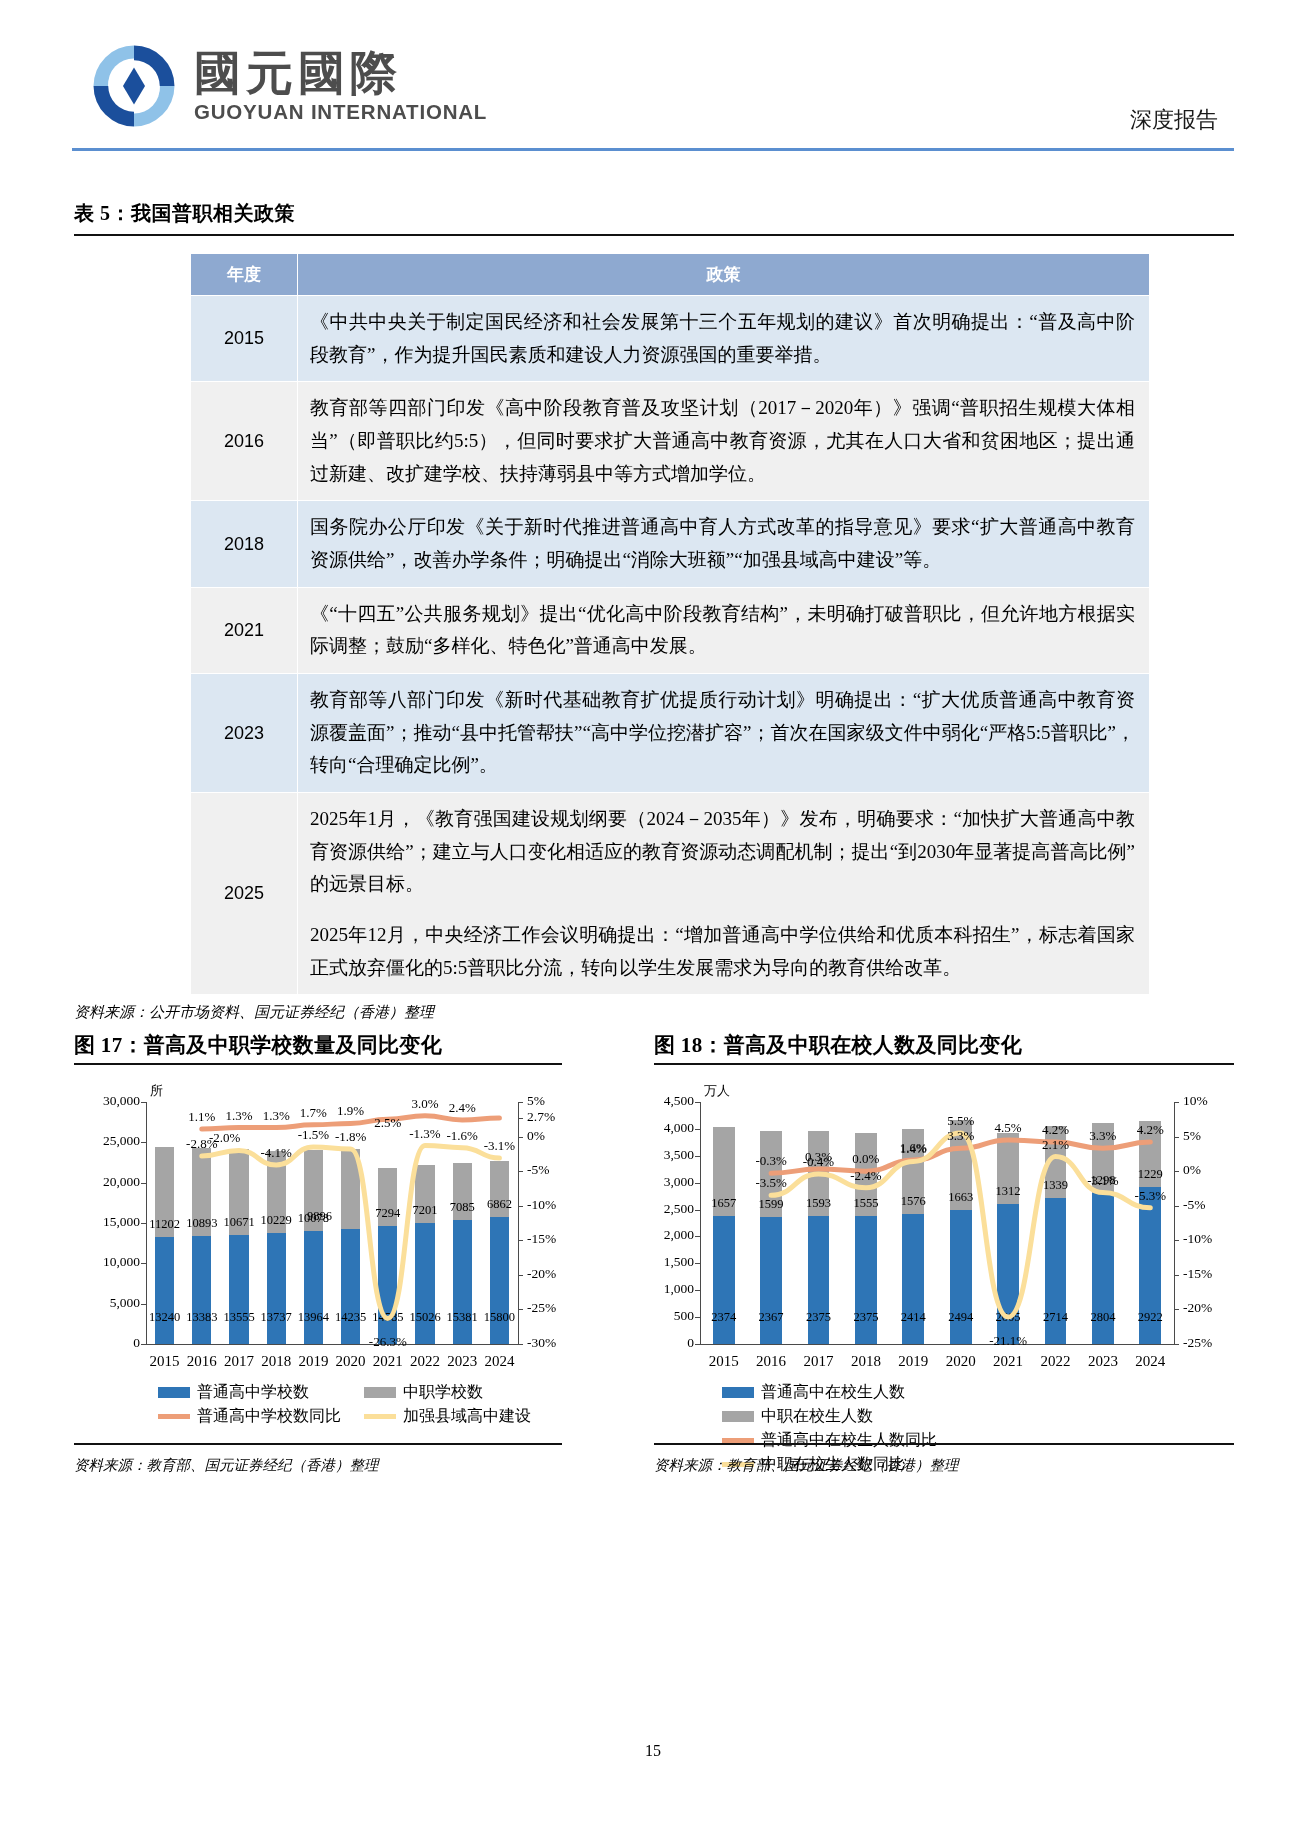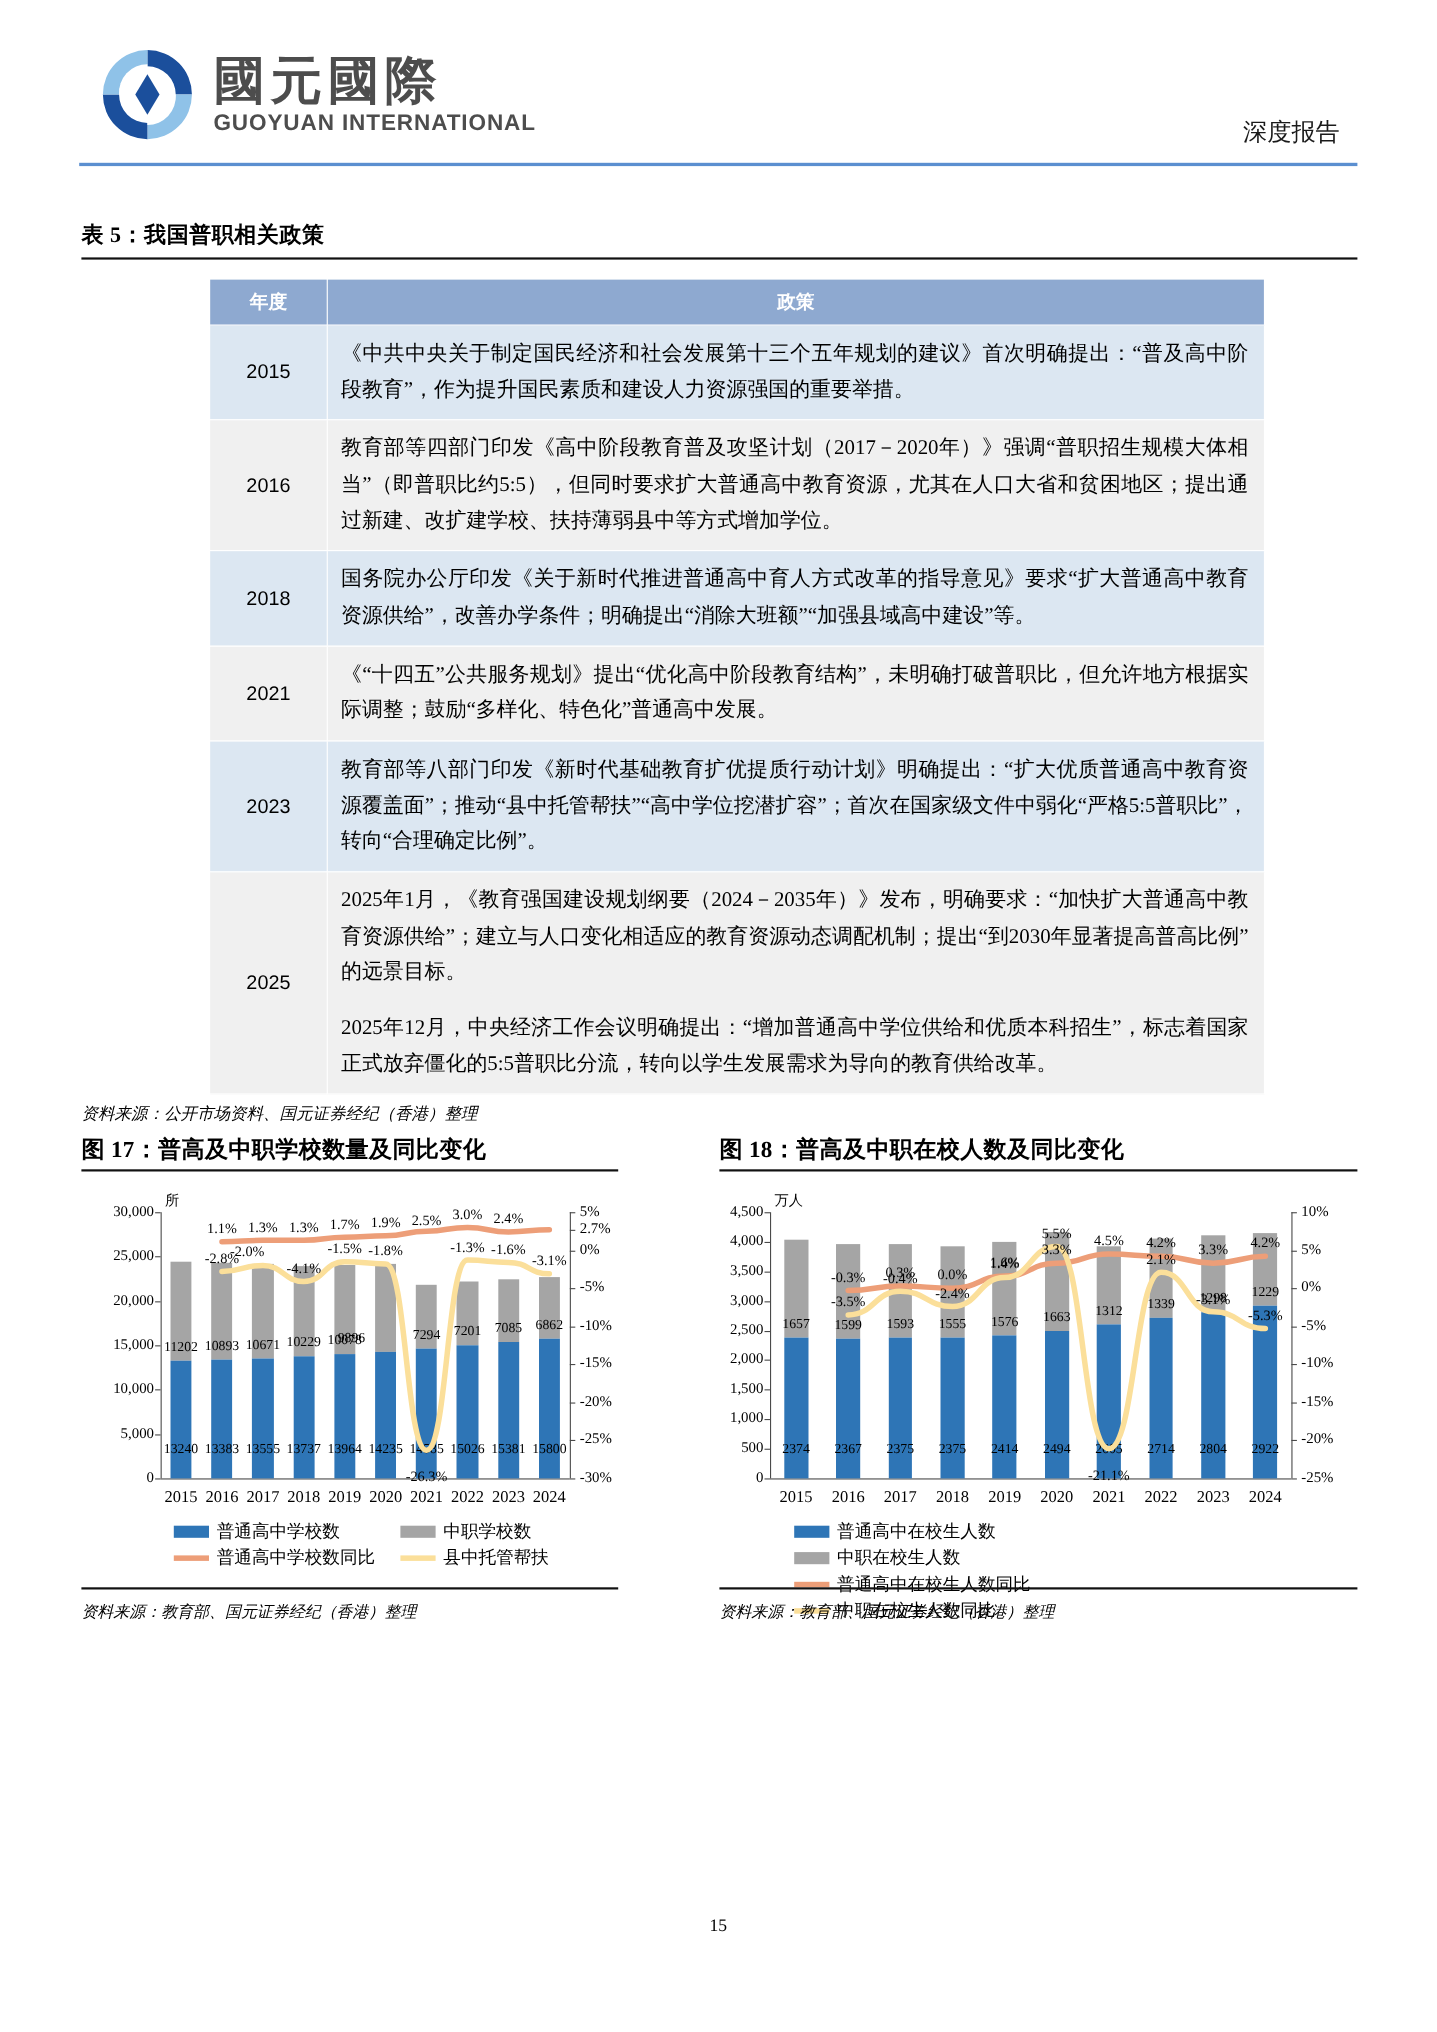--- a/index.html
+++ b/index.html
@@ -281,21 +281,21 @@
       <div class="xcat" style="left: 395.4px; top: 281px; width: 60px;">2024</div>
       <svg class="lines" width="500" height="368">
         <path d="M 127.80000000000001 56.965714285714284 C 146.4 56.965714285714284, 146.4 55.58285714285714, 165 55.58285714285714 C 183.60000000000002 55.58285714285714, 183.60000000000002 55.58285714285714, 202.20000000000002 55.58285714285714 C 220.8 55.58285714285714, 220.8 52.81714285714287, 239.4 52.81714285714287 C 258 52.81714285714287, 258 51.43428571428572, 276.6 51.43428571428572 C 295.20000000000005 51.43428571428572, 295.20000000000005 47.28571428571428, 313.80000000000007 47.28571428571428 C 332.4000000000001 47.28571428571428, 332.4000000000001 43.82857142857142, 351.00000000000006 43.82857142857142 C 369.6 43.82857142857142, 369.6 47.977142857142866, 388.20000000000005 47.977142857142866 C 406.80000000000007 47.977142857142866, 406.80000000000007 45.90285714285713, 425.40000000000003 45.90285714285713" fill="none" stroke="#ed9e78" stroke-width="5" stroke-linecap="round" stroke-linejoin="round"></path>
         <path d="M 127.80000000000001 83.93142857142857 C 146.4 83.93142857142857, 146.4 78.39999999999998, 165 78.39999999999998 C 183.60000000000002 78.39999999999998, 183.60000000000002 92.92000000000002, 202.20000000000002 92.92000000000002 C 220.8 92.92000000000002, 220.8 74.94285714285715, 239.4 74.94285714285715 C 258 74.94285714285715, 258 77.01714285714286, 276.6 77.01714285714286 C 295.20000000000005 77.01714285714286, 295.20000000000005 246.41714285714286, 313.80000000000007 246.41714285714286 C 332.4000000000001 246.41714285714286, 332.4000000000001 73.56, 351.00000000000006 73.56 C 369.6 73.56, 369.6 75.63428571428574, 388.20000000000005 75.63428571428574 C 406.80000000000007 75.63428571428574, 406.80000000000007 86.00571428571428, 425.40000000000003 86.00571428571428" fill="none" stroke="#fbdf9a" stroke-width="5" stroke-linecap="round" stroke-linejoin="round"></path>
       </svg>
       <div class="plabel" style="left: 97.8px; top: 36.9657px; width: 60px; text-align: center;">1.1%</div>
       <div class="plabel" style="left: 135px; top: 35.5829px; width: 60px; text-align: center;">1.3%</div>
       <div class="plabel" style="left: 172.2px; top: 35.5829px; width: 60px; text-align: center;">1.3%</div>
       <div class="plabel" style="left: 209.4px; top: 32.8171px; width: 60px; text-align: center;">1.7%</div>
       <div class="plabel" style="left: 246.6px; top: 31.4343px; width: 60px; text-align: center;">1.9%</div>
-      <div class="plabel" style="left: 283.8px; top: 30px; width: 60px; text-align: center;">2.5%</div>
+      <div class="plabel" style="left: 283.8px; top: 43px; width: 60px; text-align: center;">2.5%</div>
       <div class="plabel" style="left: 321px; top: 23.8286px; width: 60px; text-align: center;">3.0%</div>
       <div class="plabel" style="left: 358.2px; top: 27.9771px; width: 60px; text-align: center;">2.4%</div>
       <div class="plabel" style="left: 97.8px; top: 63.9314px; width: 60px; text-align: center;">-2.8%</div>
       <div class="plabel" style="left: 135px; top: 58.4px; width: 60px; ">-2.0%</div>
       <div class="plabel" style="left: 172.2px; top: 72.92px; width: 60px; text-align: center;">-4.1%</div>
       <div class="plabel" style="left: 209.4px; top: 54.9429px; width: 60px; text-align: center;">-1.5%</div>
       <div class="plabel" style="left: 246.6px; top: 57.0171px; width: 60px; text-align: center;">-1.8%</div>
       <div class="plabel" style="left: 283.8px; top: 262.417px; width: 60px; text-align: center;">-26.3%</div>
       <div class="plabel" style="left: 321px; top: 53.56px; width: 60px; text-align: center;">-1.3%</div>
       <div class="plabel" style="left: 358.2px; top: 55.6343px; width: 60px; text-align: center;">-1.6%</div>
@@ -308,21 +308,21 @@
         <div class="li" style="width: 196px;">
           <span class="swatch" style="background: rgb(165, 165, 165);"></span>
           <span>中职学校数</span>
         </div>
         <div class="li" style="width: 196px;">
           <span class="swatch line" style="background: rgb(237, 158, 120);"></span>
           <span>普通高中学校数同比</span>
         </div>
         <div class="li" style="width: 196px;">
           <span class="swatch line" style="background: rgb(251, 223, 154);"></span>
-          <span>县中托管帮扶</span>
+          <span>加强县域高中建设</span>
         </div>
       </div>
     </div>
   <div class="src-rule" id="src17-rule"></div>
   <div class="src-fig" id="src17">资料来源：教育部、国元证券经纪（香港）整理</div>
 
   <div class="fig-title" id="fig18-title">图 18：普高及中职在校人数及同比变化</div>
   <div class="fig-rule" id="fig18-rule"></div>
   <div class="chart" id="chart18">
       <div class="axisline" style="left: 74px; top: 30px; width: 1px; height: 242px;"></div>

